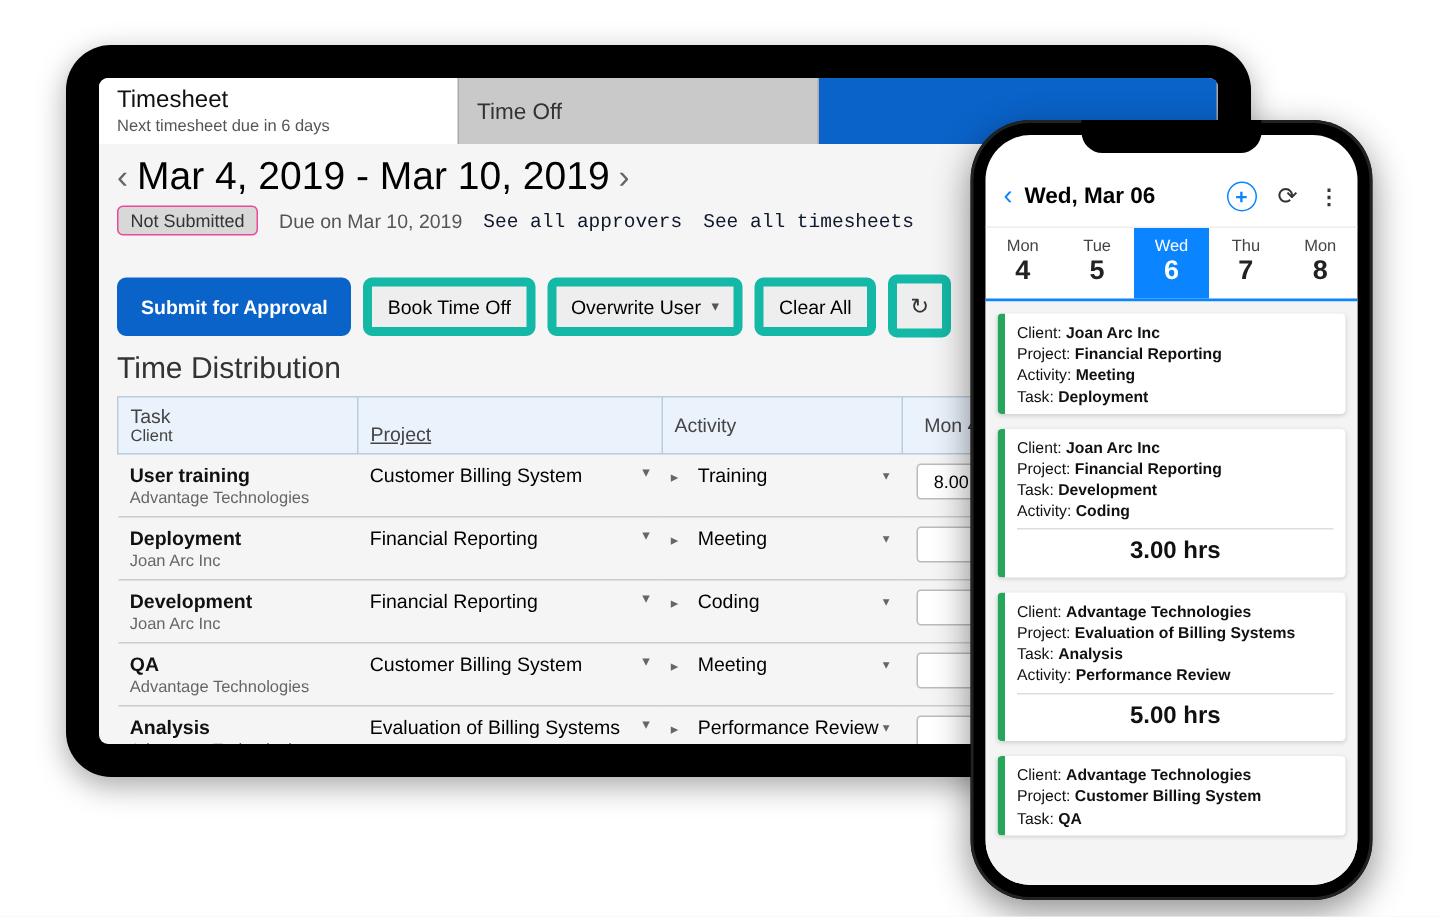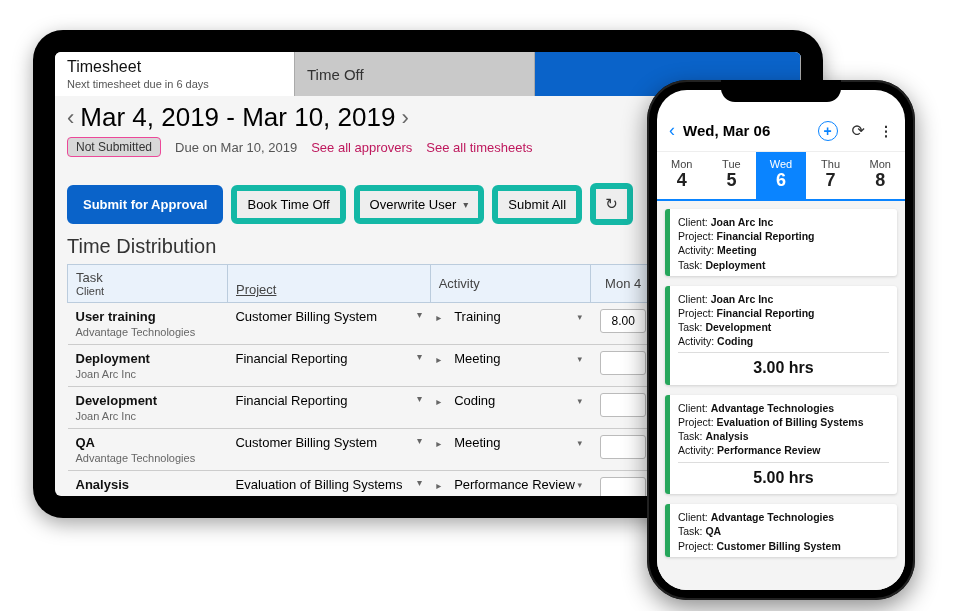--- a/index.html
+++ b/index.html
@@ -1,21 +1,21 @@
 <!DOCTYPE html>
 <html><head>
 <meta charset="utf-8">
 <style>
   * { box-sizing: border-box; margin: 0; padding: 0; }
   body { width: 960px; height: 611px; background: #fff; font-family: -apple-system, "Segoe UI", Arial, sans-serif; overflow: hidden; position: relative;}
   
   
   .tablet {
     position: absolute;
-    top: 30px; left: 33px;
+    top: 30px; left: 44px;
     width: 790px; height: 488px;
     background: #000;
     border-radius: 30px;
     padding: 22px;
     box-shadow: 0 6px 20px rgba(0,0,0,.35);
   }
   .tablet-inner { width: 100%; height: 100%; background: #f5f5f5; border-radius: 6px; overflow: hidden; display: flex; flex-direction:column; }
   
   
   .tabs { display: flex; height: 48px; }
@@ -26,21 +26,21 @@
   .tab-title { font-size: 16px; color:#111; }
   .tab-sub { font-size: 11px; color:#555; margin-top:2px; }
   
   
   .date-header { padding: 6px 12px 8px; }
   .date-range-row { display:flex; align-items:center; gap:6px; }
   .chev { font-size: 22px; color:#666; cursor:pointer; user-select:none; }
   .date-range { font-size: 26px; font-weight: 500; color:#000; }
   .status-row { display:flex; align-items:center; gap:14px; margin-top:4px; font-size:13px; }
   .badge { background:#d8d8d8; border:1px solid #ec4899; border-radius:4px; padding:2px 8px; font-size:12px; color:#333;}
-  .link { color:#be185d; cursor:pointer; }
+  .link { color:#0f172a; cursor:pointer;font-family:Liberation Mono, monospace; }
   .due { color:#555; }
   
   .divider { height:1px; background:#ccc; margin:8px 0 10px; }
   
   
   .actions { display:flex; gap:8px; padding:0 12px 10px; align-items:center;}
   .btn { border:6px solid #14b8a6; border-radius:6px; background:#eee; padding:6px 10px; font-size:13px; cursor:pointer; display:inline-flex; align-items:center; gap:4px;}
   .btn.primary { background:#0a63c9; border-color:#0a63c9; color:#fff; font-weight:600; }
   .btn.icon { padding:6px 9px; }
   .caret::after { content:"▾"; font-size:10px; margin-left:3px; color:#555; }
@@ -130,21 +130,21 @@
         <span class="link">See all timesheets</span>
       </div>
     </div>
 
     <div class="divider"></div>
 
     <div class="actions">
       <button class="btn primary">Submit for Approval</button>
       <button class="btn">Book Time Off</button>
       <button class="btn caret">Overwrite User</button>
-      <button class="btn">Submit All</button>
+      <button class="btn">Clear All</button>
       <button class="btn icon refresh"></button>
     </div>
 
     <div class="section-title">Time Distribution</div>
 
     <table class="table">
       <thead>
         <tr>
           <th class="task">
             <div>Task</div>
@@ -316,20 +316,20 @@
               <div>Project: <b>Evaluation of Billing Systems</b></div>
               <div>Task: <b>Analysis</b></div>
             <div>Activity: <b>Performance Review</b></div>
             <div class="card-hrs">5.00 hrs</div>
           </div>
         </div>
         <div class="card">
           <div class="stripe"></div>
                     <div class="card-body">
             <div>Client: <b>Advantage Technologies</b></div>
+              <div>Project: <b>Customer Billing System</b></div>
               <div>Task: <b>QA</b></div>
-              <div>Project: <b>Customer Billing System</b></div>
           </div>
         </div>
       </div>
 
   </div>
 </div>
 
 </body></html>

